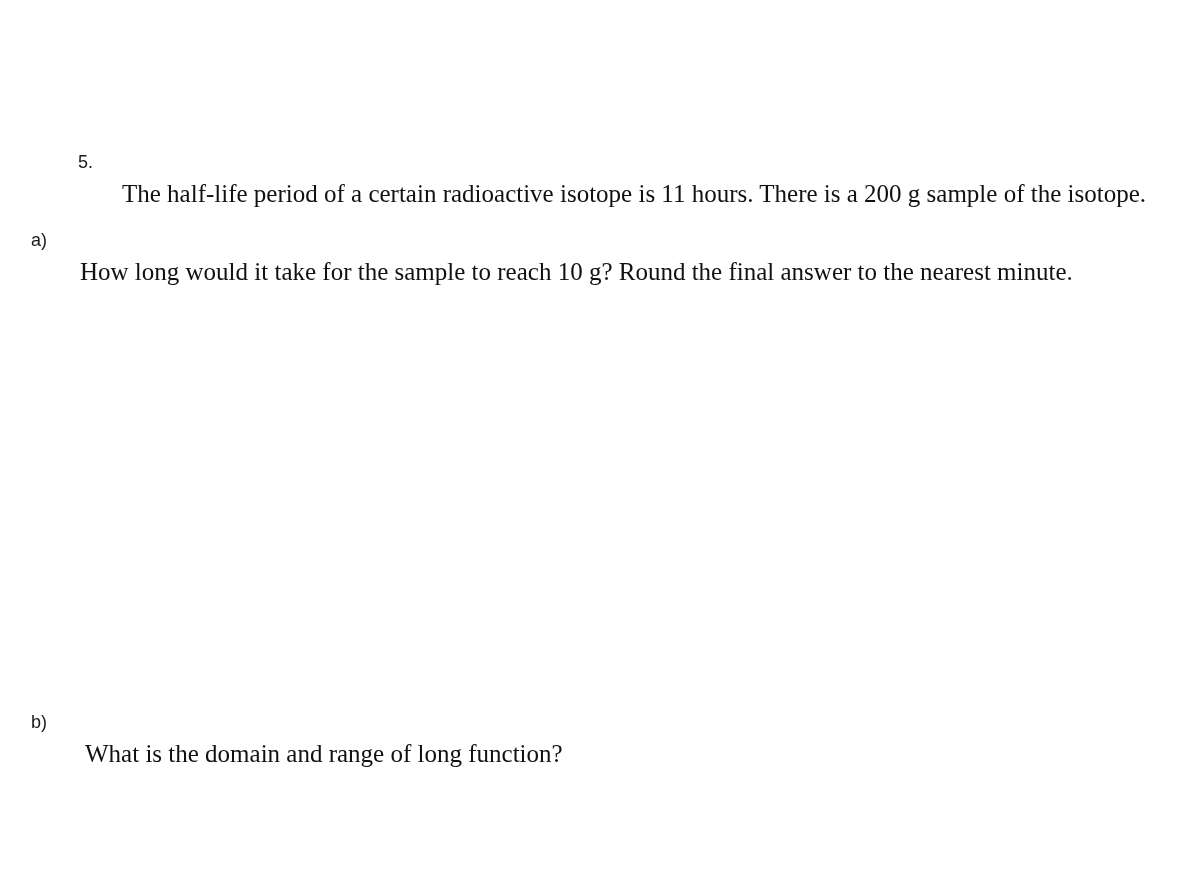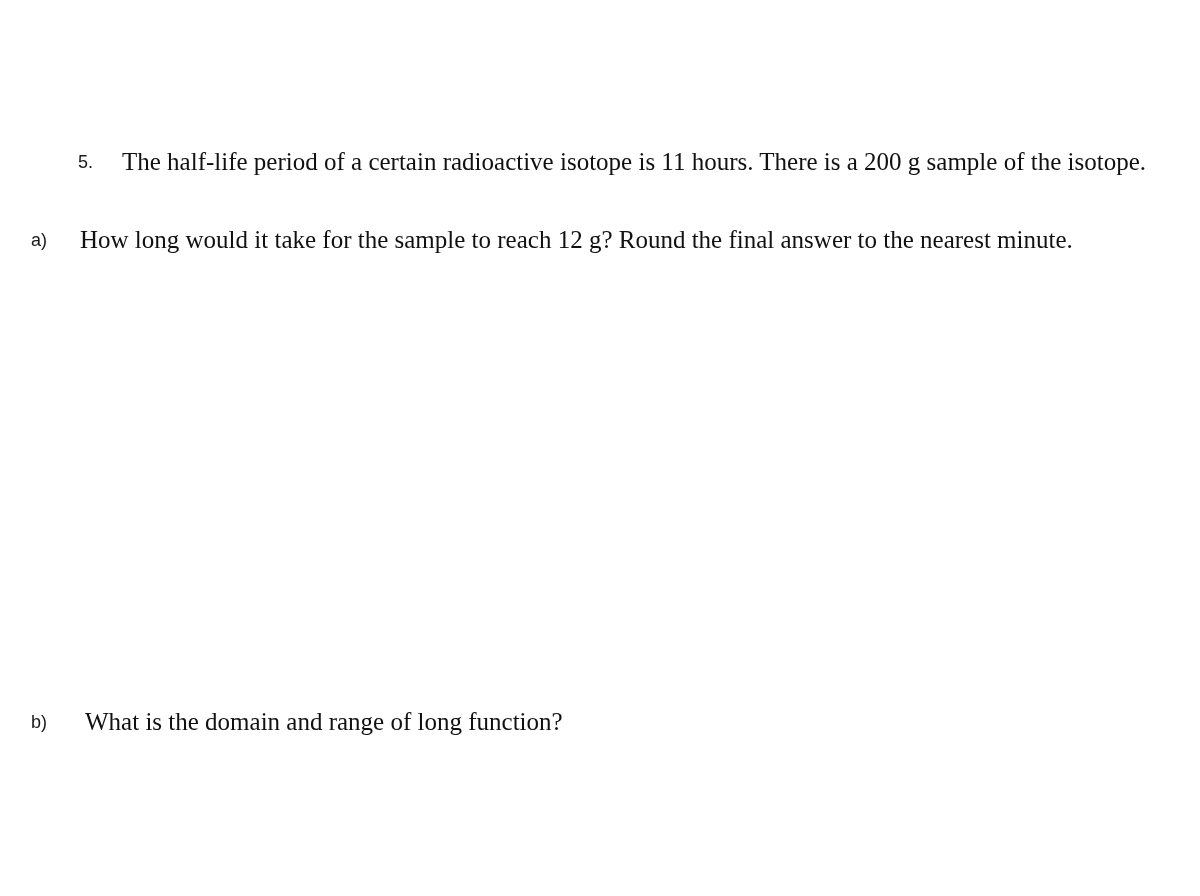--- a/index.html
+++ b/index.html
@@ -39,20 +39,21 @@
     flex: 0 0 auto;
     white-space: nowrap;
   }
 
   .qbody {
     font-family: "Liberation Serif", "DejaVu Serif", serif;
     font-size: 25px;
     line-height: 38px;
     color: #111111;
     flex: 1 1 auto;
+    margin-top: 32px;
   }
 
   
   #question-5 {
     left: 78px;
     top: 143px;
     width: 1105px;
   }
   #question-5 .marker { width: 44px; }
   #question-5 .qbody  { width: 1061px; }
@@ -96,21 +97,21 @@
 
 <div class="page">
 
   <div class="qblock" id="question-5">
     <span class="marker">5.</span>
     <span class="qbody">The half-life period of a certain radioactive isotope is 11 hours. There is a 200 g sample of the isotope.</span>
   </div>
 
   <div class="qblock" id="part-a">
     <span class="marker">a)</span>
-    <span class="qbody">How long would it take for the sample to reach 12 g?  Round the final answer to the nearest minute.</span>
+    <span class="qbody">How long would it take for the sample to reach 10 g?  Round the final answer to the nearest minute.</span>
   </div>
 
   <div id="work-area-a"></div>
 
   <div class="qblock" id="part-b">
     <span class="marker">b)</span>
     <span class="qbody">What is the domain and range of long function?</span>
   </div>
 
   <div id="work-area-b"></div>

